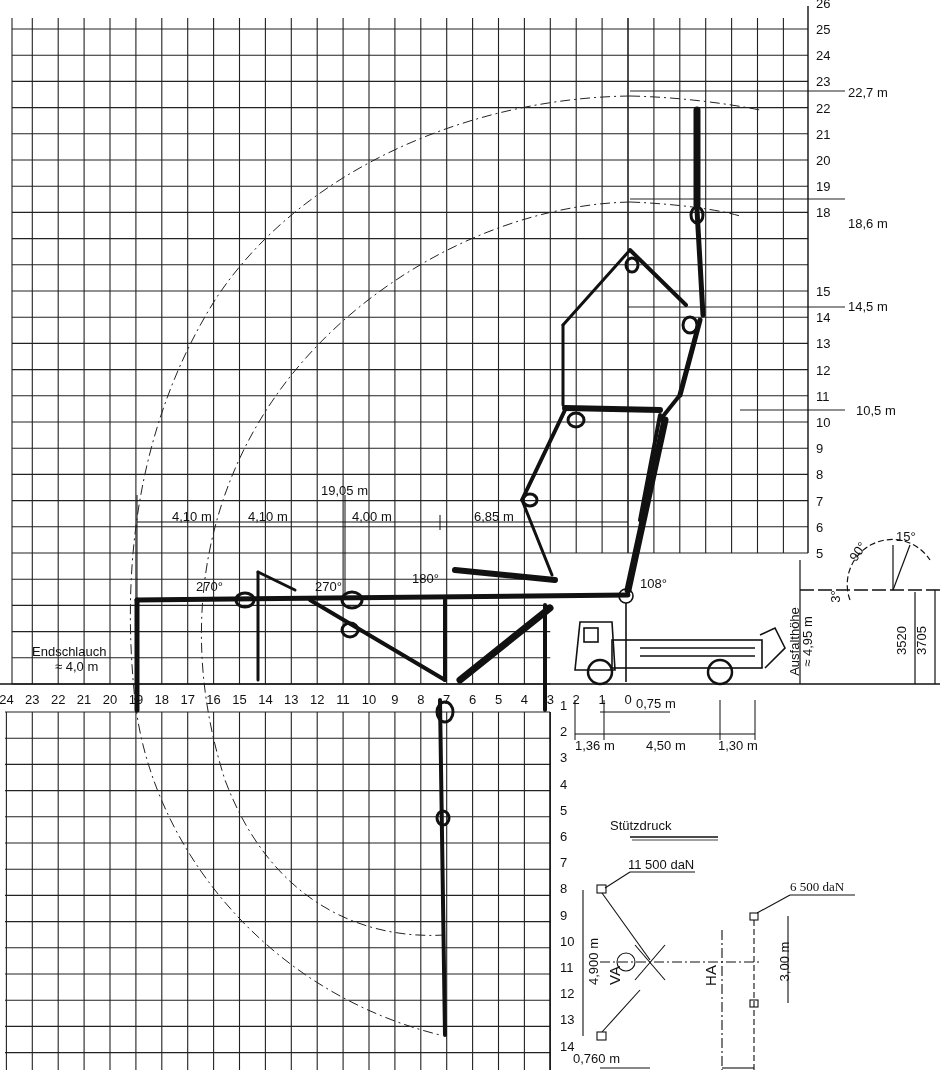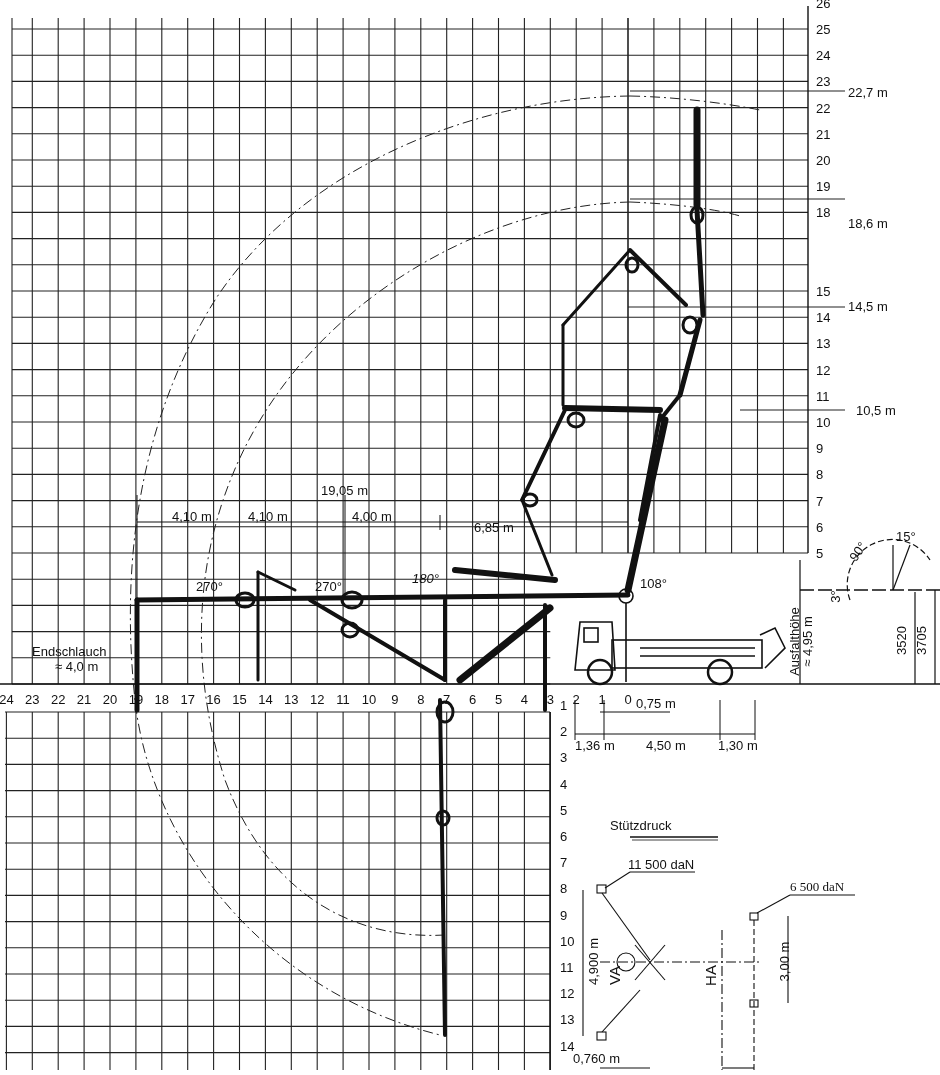--- a/index.html
+++ b/index.html
@@ -307,26 +307,26 @@
   <span class="lbl" style="left:848px;top:86px;">22,7 m</span>
   <span class="lbl" style="left:848px;top:193px;margin-top:24px;">18,6 m</span>
   <span class="lbl" style="left:848px;top:300px;">14,5 m</span>
   <span class="lbl" style="left:848px;top:404px;margin-left:8px;">10,5 m</span>
 
   
   <span class="lbl" style="left:321px;top:484px;">19,05 m</span>
   <span class="lbl" style="left:172px;top:510px;">4,10 m</span>
   <span class="lbl" style="left:248px;top:510px;">4,10 m</span>
   <span class="lbl" style="left:352px;top:510px;">4,00 m</span>
-  <span class="lbl" style="left:474px;top:510px;margin-top:11px;">6,85 m</span>
+  <span class="lbl" style="left:474px;top:510px;">6,85 m</span>
 
   
   <span class="lbl" style="left:196px;top:580px;">270°</span>
   <span class="lbl" style="left:315px;top:580px;">270°</span>
-  <span class="lbl" style="left:412px;top:572px;font-style:italic;">180°</span>
+  <span class="lbl" style="left:412px;top:572px;">180°</span>
   <span class="lbl" style="left:640px;top:577px;">108°</span>
 
   
   <span class="lbl" style="left:32px;top:645px;">Endschlauch</span>
   <span class="lbl" style="left:55px;top:660px;text-align:right;">≈ 4,0 m</span>
 
   
   <span class="lbl" style="left:848px;top:545px;transform:rotate(-55deg);">90°</span>
   <span class="lbl" style="left:896px;top:530px;">15°</span>
   <span class="lbl" style="left:829px;top:590px;transform:rotate(-90deg);">3°</span>

